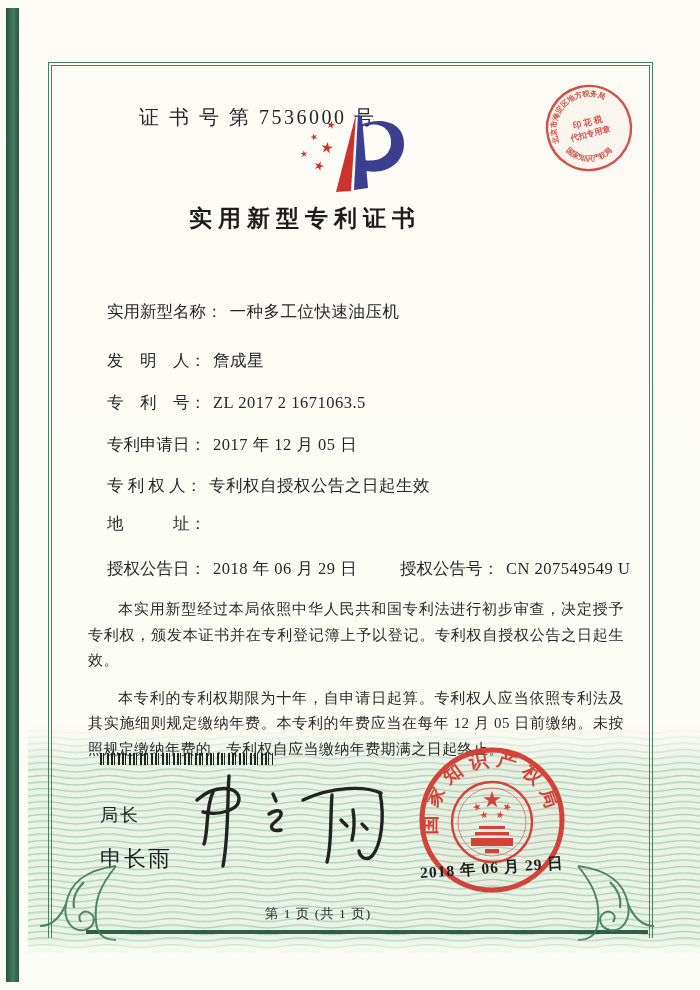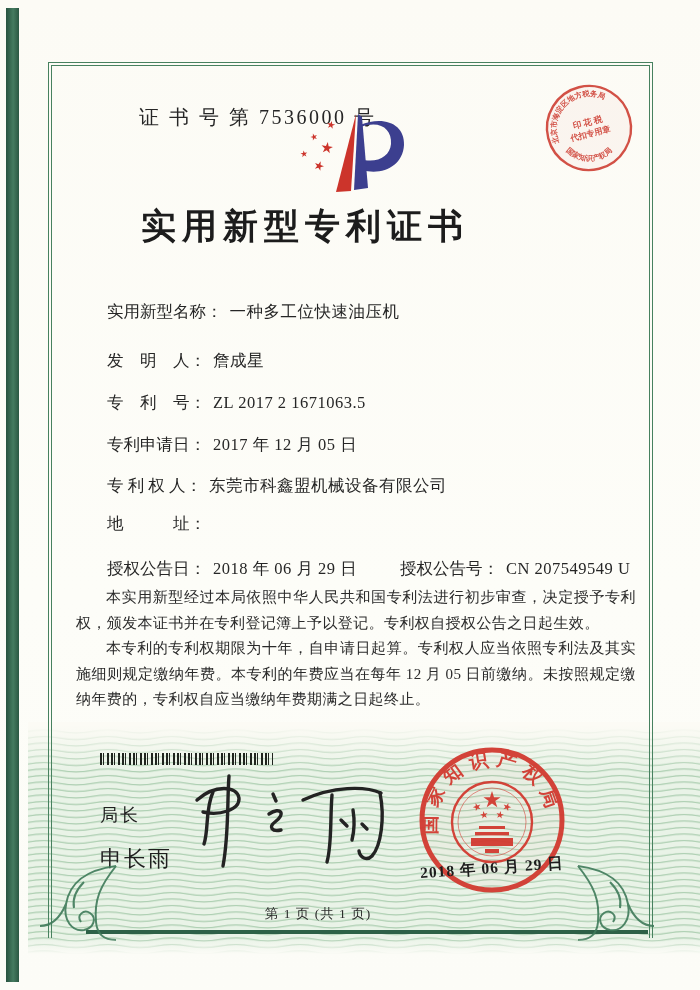--- a/index.html
+++ b/index.html
@@ -22,31 +22,31 @@
     background:linear-gradient(180deg,rgba(252,251,245,0),#fcfcf7 90%);}
   .bottom-rule{position:absolute;left:86px;top:930px;width:562px;height:4px;background:#2d6147;}
   .flourish{position:absolute;width:88px;height:86px;}
   .fl-left{left:34px;top:860px;}
   .fl-right{left:572px;top:860px;transform:scaleX(-1);}
 
   .cert-no{position:absolute;left:95px;top:104px;font-size:20px;letter-spacing:2.5px;color:#262626;margin-left:44px;}
   .logo{position:absolute;left:292px;top:108px;width:130px;height:96px;}
   .tax-stamp{position:absolute;left:543px;top:82px;width:92px;height:92px;transform:rotate(-14deg);opacity:.92;}
   .title{position:absolute;left:48px;top:203px;width:508px;text-align:center;
-    font-size:35px;font-weight:700;letter-spacing:6px;text-indent:6px;color:#1c1c1c;}
+    font-size:23px;font-weight:700;letter-spacing:6px;text-indent:6px;color:#1c1c1c;}
 
   .frow{position:absolute;left:95px;width:545px;display:flex;align-items:flex-start;
     font-size:16.5px;line-height:24px;color:#262626;margin-left:12px;}
   .flabel{white-space:pre;margin-right:7px;flex:none;}
   .fvalue{letter-spacing:.5px;}
   .addr2{display:block;}
   .grant2{position:absolute;left:293px;top:0;display:flex;}
 
   .body-block{position:absolute;left:76px;top:585px;width:560px;}
-  .body-block p{margin:0;text-indent:2em;font-size:15px;line-height:25.6px;
+  .body-block p{margin:12px;text-indent:2em;font-size:15px;line-height:25.6px;
     letter-spacing:.4px;color:#2a2a2a;text-align:justify;}
 
   .barcode{position:absolute;left:100px;top:753px;width:173px;height:12px;
     background:repeating-linear-gradient(90deg,
       #20251f 0 2px,transparent 2px 3px,
       #20251f 3px 4px,transparent 4px 7px,
       #20251f 7px 9px,transparent 9px 11px);}
 
   .sig-title{position:absolute;left:100px;top:803px;font-size:18px;color:#1f1f1f;letter-spacing:2px;}
   .sig-name{position:absolute;left:100px;top:844px;font-size:22px;color:#1f1f1f;letter-spacing:2px;}
@@ -130,21 +130,21 @@
   <div class="frow" style="top:391px">
     <span class="flabel">专　利　号：</span>
     <span class="fvalue">ZL 2017 2 1671063.5</span>
   </div>
   <div class="frow" style="top:433px">
     <span class="flabel">专利申请日：</span>
     <span class="fvalue">2017 年 12 月 05 日</span>
   </div>
   <div class="frow" style="top:474px">
     <span class="flabel">专 利 权 人：</span>
-    <span class="fvalue">东莞市科鑫盟机械设备有限公司</span>
+    <span class="fvalue">专利权自授权公告之日起生效</span>
   </div>
   <div class="frow" style="top:512px">
     <span class="flabel">地　　　址：</span>
   </div>
   <div class="frow" style="top:557px">
     <span class="flabel">授权公告日：</span>
     <span class="fvalue">2018 年 06 月 29 日</span>
     <span class="grant2">
       <span class="flabel">授权公告号：</span>
       <span class="fvalue">CN 207549549 U</span>

